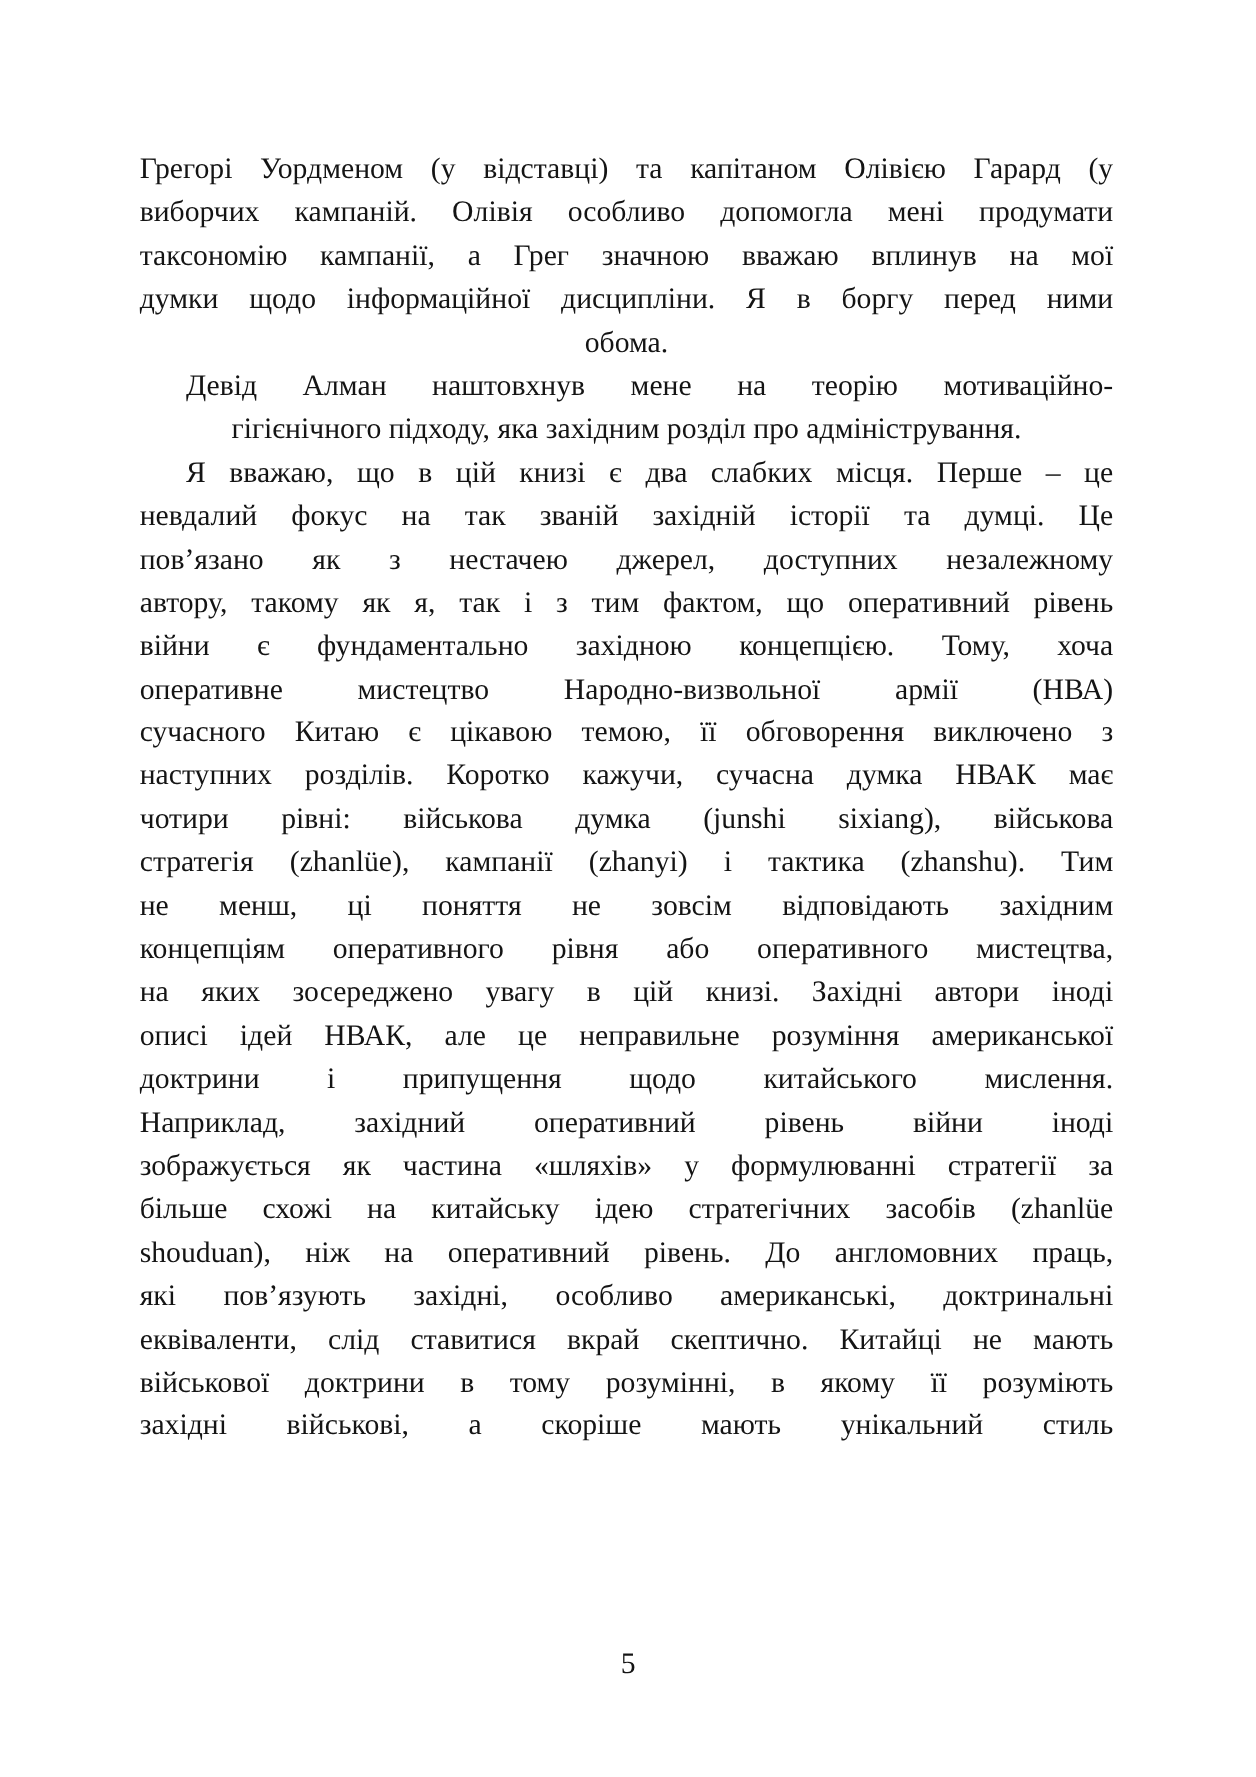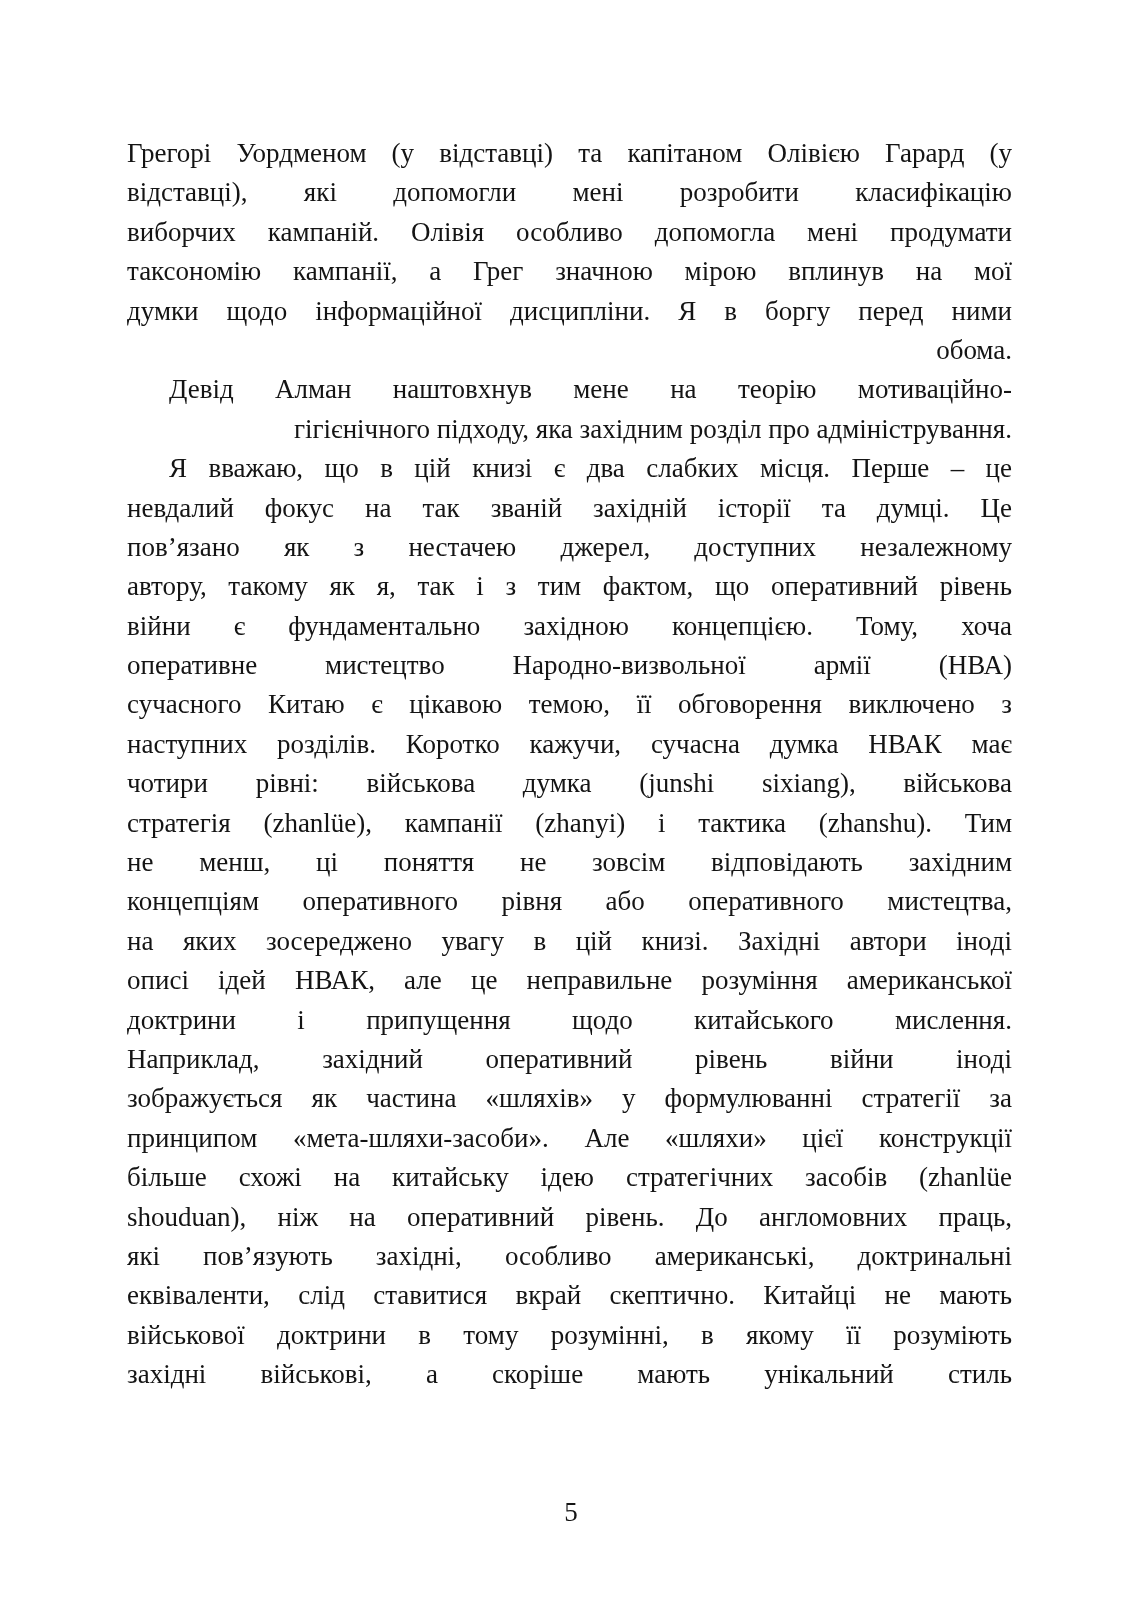--- a/index.html
+++ b/index.html
@@ -28,21 +28,21 @@
   .text-block {
     position: absolute;
     left: 127px;
     top: 134px;
     width: 885px;
     font-size: 27px;
     line-height: 39.4px;
     color: #141414;
   }
   .line {
-    text-align: right;
+    text-align: center;
     height: 39.4px;
     overflow: visible;
   }
   .line.just {
     text-align: justify;
     text-align-last: justify;
   }
   .line.indent {
     text-indent: 42px;
   }
@@ -56,23 +56,22 @@
     line-height: 39.4px;
     color: #141414;
   }
 </style>
 </head>
 <body>
 
 <div class="page">
   <div class="text-block" id="text-block">
       <div class="line just">Грегорі Уордменом (у відставці) та капітаном Олівією Гарард (у</div>
-      <div class="line just">відставці), які допомогли мені розробити класифікацію</div>
       <div class="line just">виборчих кампаній. Олівія особливо допомогла мені продумати</div>
-      <div class="line just">таксономію кампанії, а Грег значною мірою вплинув на мої</div>
+      <div class="line just">таксономію кампанії, а Грег значною вважаю вплинув на мої</div>
       <div class="line just">думки щодо інформаційної дисципліни. Я в боргу перед ними</div>
       <div class="line">обома.</div>
       <div class="line just indent">Девід Алман наштовхнув мене на теорію мотиваційно-</div>
       <div class="line">гігієнічного підходу, яка західним розділ про адміністрування.</div>
       <div class="line just indent">Я вважаю, що в цій книзі є два слабких місця. Перше – це</div>
       <div class="line just">невдалий фокус на так званій західній історії та думці. Це</div>
       <div class="line just">пов’язано як з нестачею джерел, доступних незалежному</div>
       <div class="line just">автору, такому як я, так і з тим фактом, що оперативний рівень</div>
       <div class="line just">війни є фундаментально західною концепцією. Тому, хоча</div>
       <div class="line just">оперативне мистецтво Народно-визвольної армії (НВА)</div>
@@ -80,21 +79,20 @@
       <div class="line just">наступних розділів. Коротко кажучи, сучасна думка НВАК має</div>
       <div class="line just">чотири рівні: військова думка (junshi sixiang), військова</div>
       <div class="line just">стратегія (zhanlüe), кампанії (zhanyi) і тактика (zhanshu). Тим</div>
       <div class="line just">не менш, ці поняття не зовсім відповідають західним</div>
       <div class="line just">концепціям оперативного рівня або оперативного мистецтва,</div>
       <div class="line just">на яких зосереджено увагу в цій книзі. Західні автори іноді</div>
       <div class="line just">описі ідей НВАК, але це неправильне розуміння американської</div>
       <div class="line just">доктрини і припущення щодо китайського мислення.</div>
       <div class="line just">Наприклад, західний оперативний рівень війни іноді</div>
       <div class="line just">зображується як частина «шляхів» у формулюванні стратегії за</div>
-      <div class="line just">принципом «мета-шляхи-засоби». Але «шляхи» цієї конструкції</div>
       <div class="line just">більше схожі на китайську ідею стратегічних засобів (zhanlüe</div>
       <div class="line just">shouduan), ніж на оперативний рівень. До англомовних праць,</div>
       <div class="line just">які пов’язують західні, особливо американські, доктринальні</div>
       <div class="line just">еквіваленти, слід ставитися вкрай скептично. Китайці не мають</div>
       <div class="line just">військової доктрини в тому розумінні, в якому її розуміють</div>
       <div class="line just">західні військові, а скоріше мають унікальний стиль</div>
     </div>
   <div class="page-number">5</div>
 </div>
 

